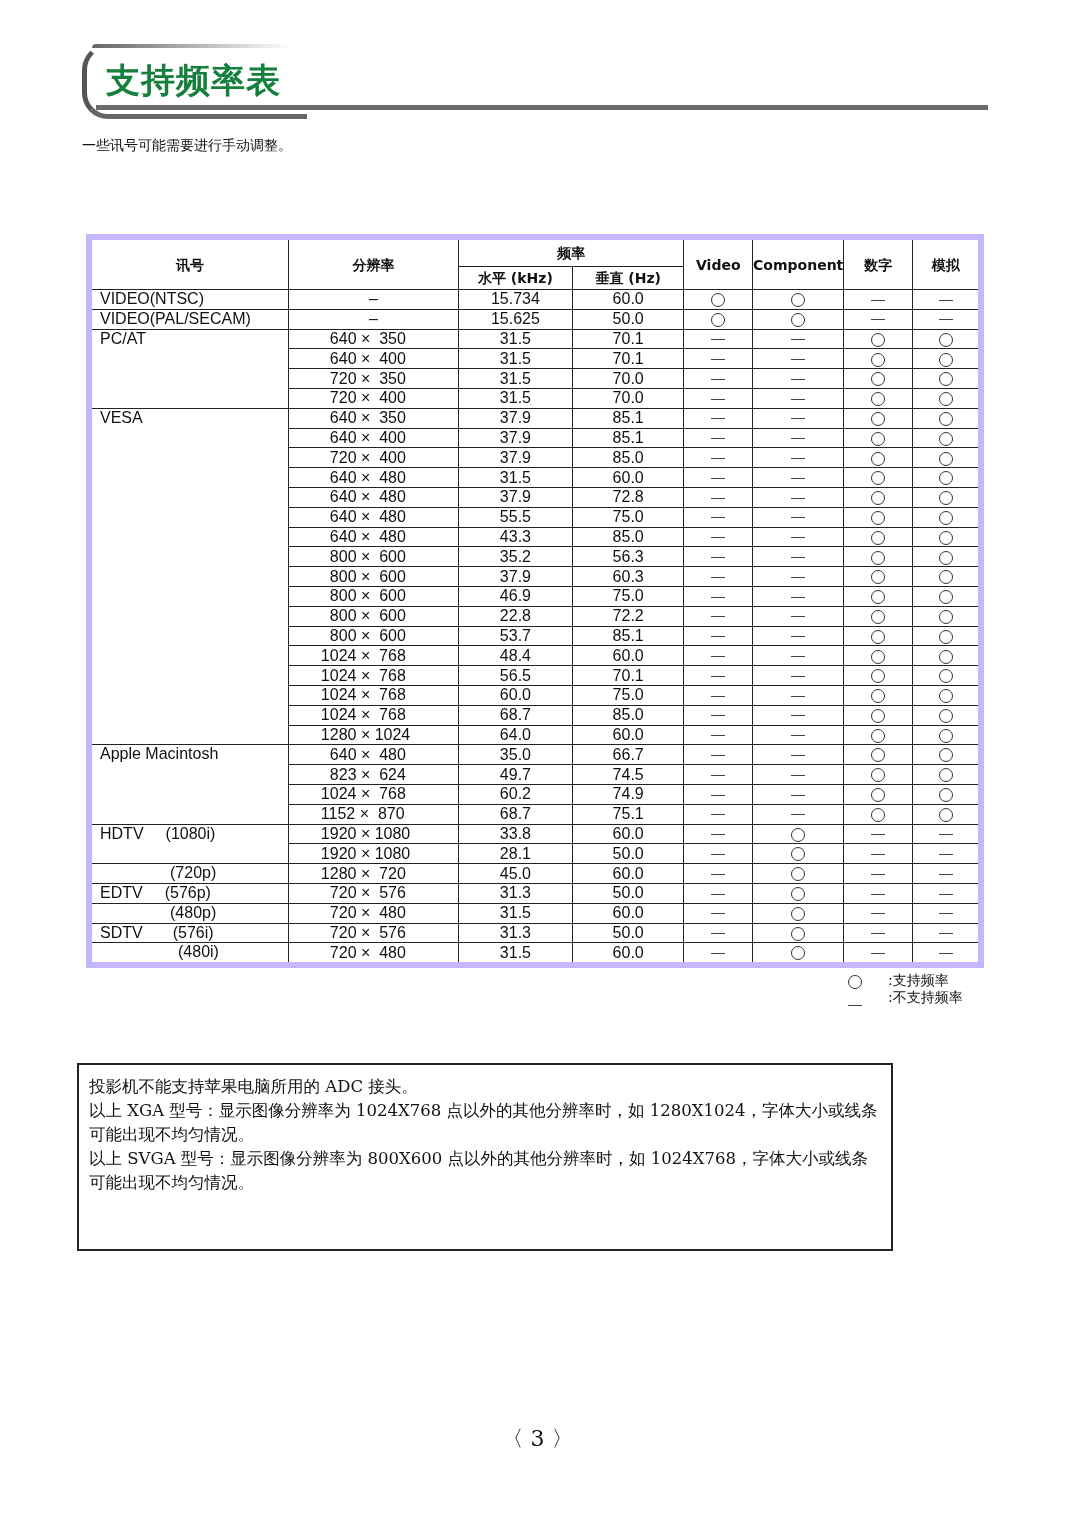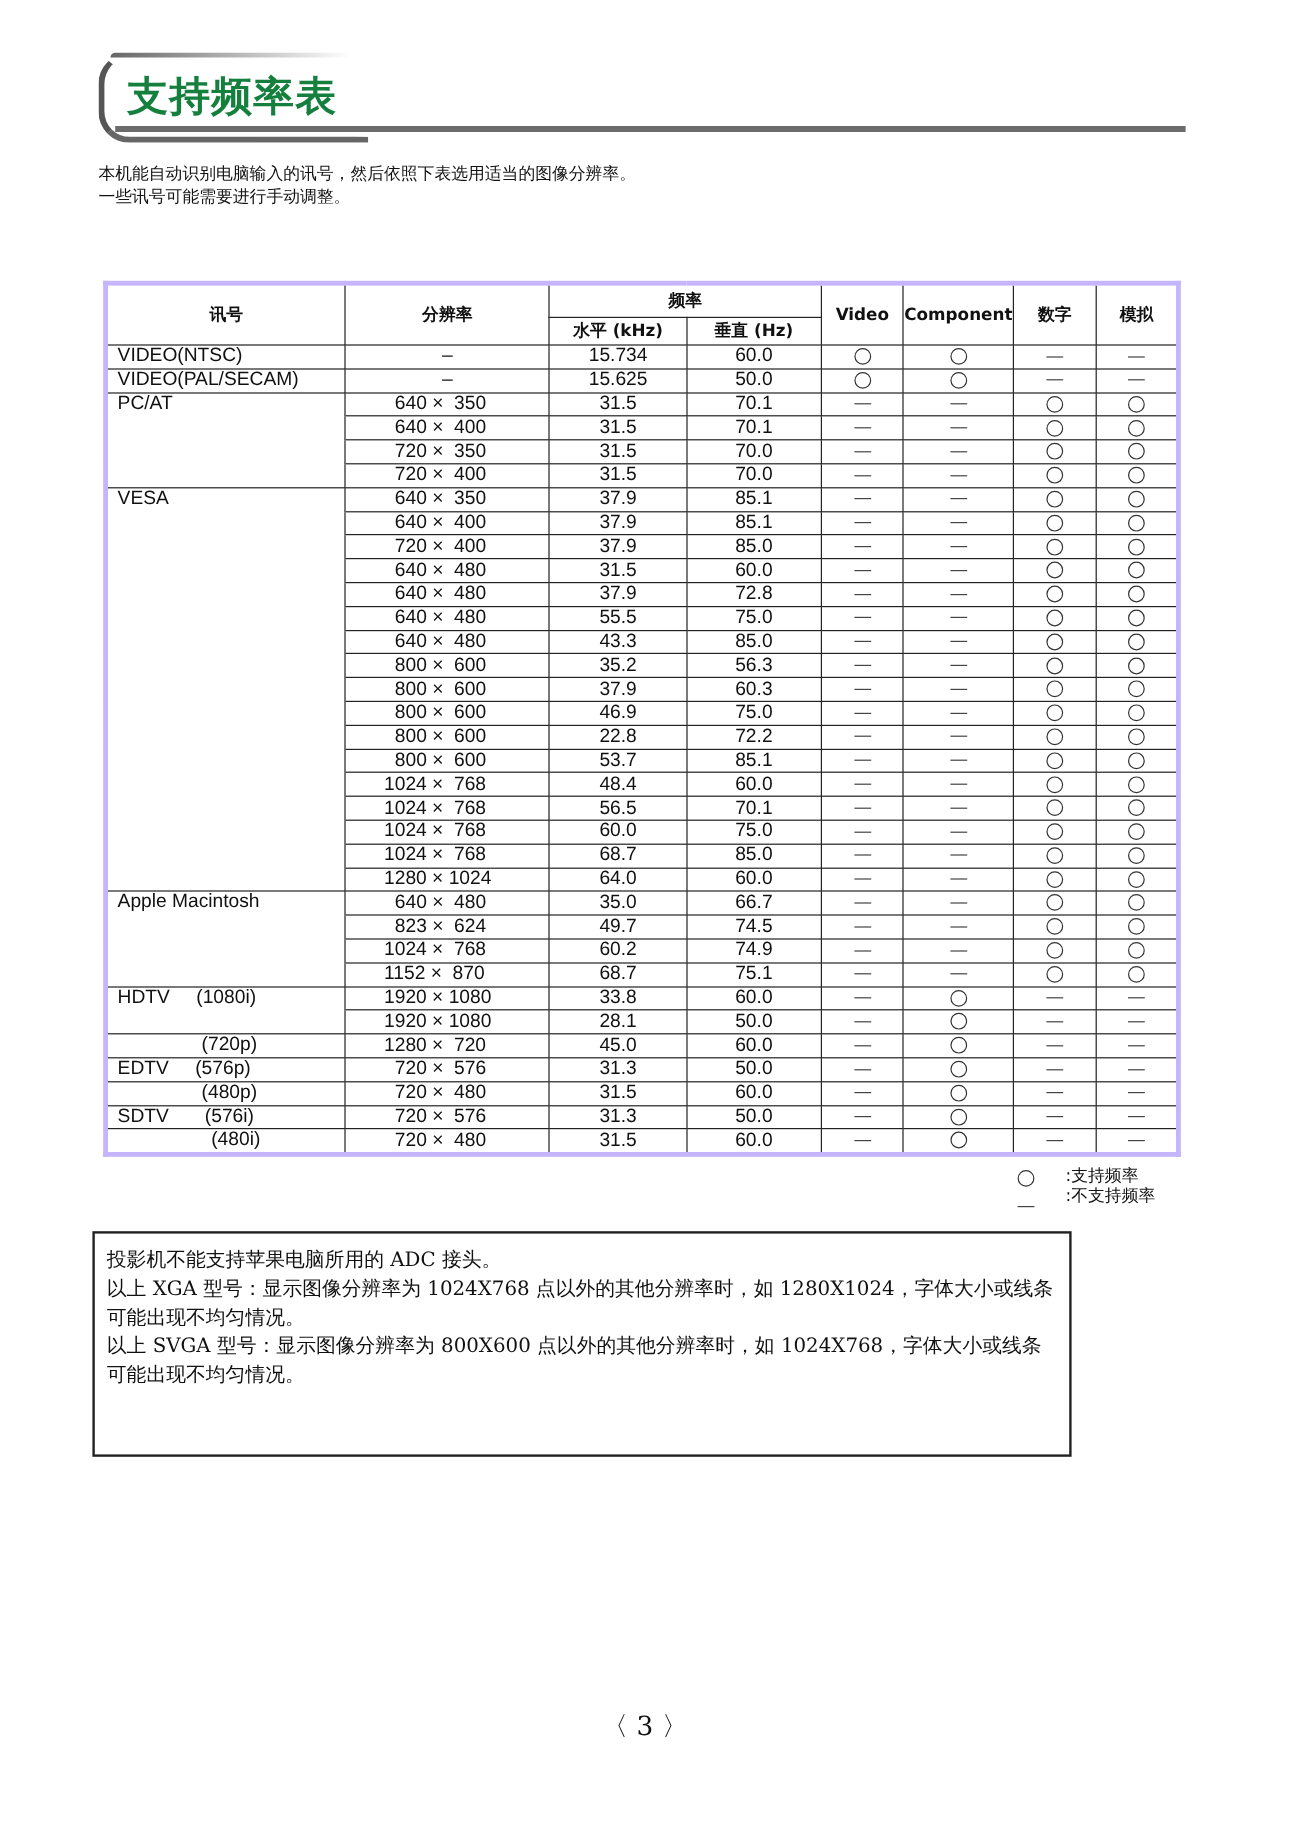--- a/index.html
+++ b/index.html
@@ -8,56 +8,55 @@
   
   .title-wrap { position: absolute; left: 82px; top: 44px; width: 906px; height: 66px; }
   .title-arc { position: absolute; left: 0; top: 0; width: 220px; height: 66px; border-left: 5px solid #555; border-top: 4px solid #777; border-bottom: 5px solid #666; border-radius: 26px 0 0 26px; border-top-color: transparent; }
   .title-arc-top { position: absolute; left: 10px; top: 0; width: 200px; height: 4px; background: linear-gradient(to right, #666, rgba(255,255,255,0)); border-radius: 4px 0 0 0; }
   .title-bar { position: absolute; left: 14px; top: 61px; width: 892px; height: 5px; background: #6b6b6b; }
   .page-title { position: absolute; left: 24px; top: 14px; font-size: 34px; font-weight: bold; letter-spacing: 1px; font-family: "DejaVu Sans", sans-serif; color: #15803d; }
 
   .intro { position: absolute; left: 82px; top: 136px; font-size: 14px; line-height: 19px; font-family: "DejaVu Sans", sans-serif; }
 
   
-  table.freq { position: absolute; left: 86px; top: 234px; width: 898px; border-collapse: collapse; border: 4px solid #c4b5fd; font-size: 16px; }
+  table.freq { position: absolute; left: 86px; top: 234px; width: 898px; border-collapse: collapse; border: 6px solid #c4b5fd; font-size: 16px; }
   table.freq th, table.freq td { border: 1px solid #222; padding: 0; height: 18.8px; line-height: 18px; }
   table.freq thead th { font-family: "DejaVu Sans", sans-serif; font-size: 14px; font-weight: bold; text-align: center; }
   table.freq thead tr.h1 th { height: 26px; }
   table.freq thead tr.h2 th { height: 22px; }
   td.sig { text-align: left; padding-left: 8px !important; white-space: nowrap; vertical-align: top; }
   td.res { text-align: left; white-space: pre; font-family: "Liberation Sans", sans-serif; }
   td.num { text-align: center; }
   td.mark { text-align: center; }
   .circle { display: inline-block; width: 14px; height: 14px; border: 1px solid #333; border-radius: 50%; vertical-align: middle; box-sizing: border-box; }
   .dash { display: inline-block; width: 14px; height: 0; border-top: 1.5px solid #444; vertical-align: middle; }
   .sub { display: inline-block; margin-left: 22px; }
   td.noborder-top { border-top-color: transparent !important; }
   td.noborder-bottom { border-bottom-color: transparent !important; }
 
   .legend { position: absolute; left: 846px; top: 972px; font-size: 14px; line-height: 17px; font-family: "DejaVu Sans", sans-serif; }
   .legend-row { display: flex; align-items: flex-end; }
   .legend-sym { width: 40px; display: inline-flex; justify-content: flex-start; padding-left: 2px; }
 
-  .notice { position: absolute; left: 77px; top: 1026px; width: 792px; height: 164px; border: 2px solid #222; padding: 10px 10px; font-family: "DejaVu Serif", serif; font-size: 16.5px; line-height: 24px; }
+  .notice { position: absolute; left: 77px; top: 1063px; width: 792px; height: 164px; border: 2px solid #222; padding: 10px 10px; font-family: "DejaVu Serif", serif; font-size: 16.5px; line-height: 24px; }
   .notice p { margin: 0; }
 
   .page-num { position: absolute; left: 0; width: 1075px; top: 1424px; text-align: center; font-family: "DejaVu Serif", serif; font-size: 22px; }
 </style>
 </head>
 <body>
 
 <div class="title-wrap">
   <div class="title-arc"></div>
   <div class="title-arc-top"></div>
   <div class="title-bar"></div>
   <div class="page-title">支持频率表</div>
 </div>
 
 <div class="intro">
-  <div>本机能自动识别电脑输入的讯号，然后依照下表选用适当的图像分辨率。</div>
   <div>一些讯号可能需要进行手动调整。</div>
 </div>
 
 <table class="freq">
   <colgroup>
     <col style="width:200px">
     <col style="width:171px">
     <col style="width:115px">
     <col style="width:113px">
     <col style="width:69px">

